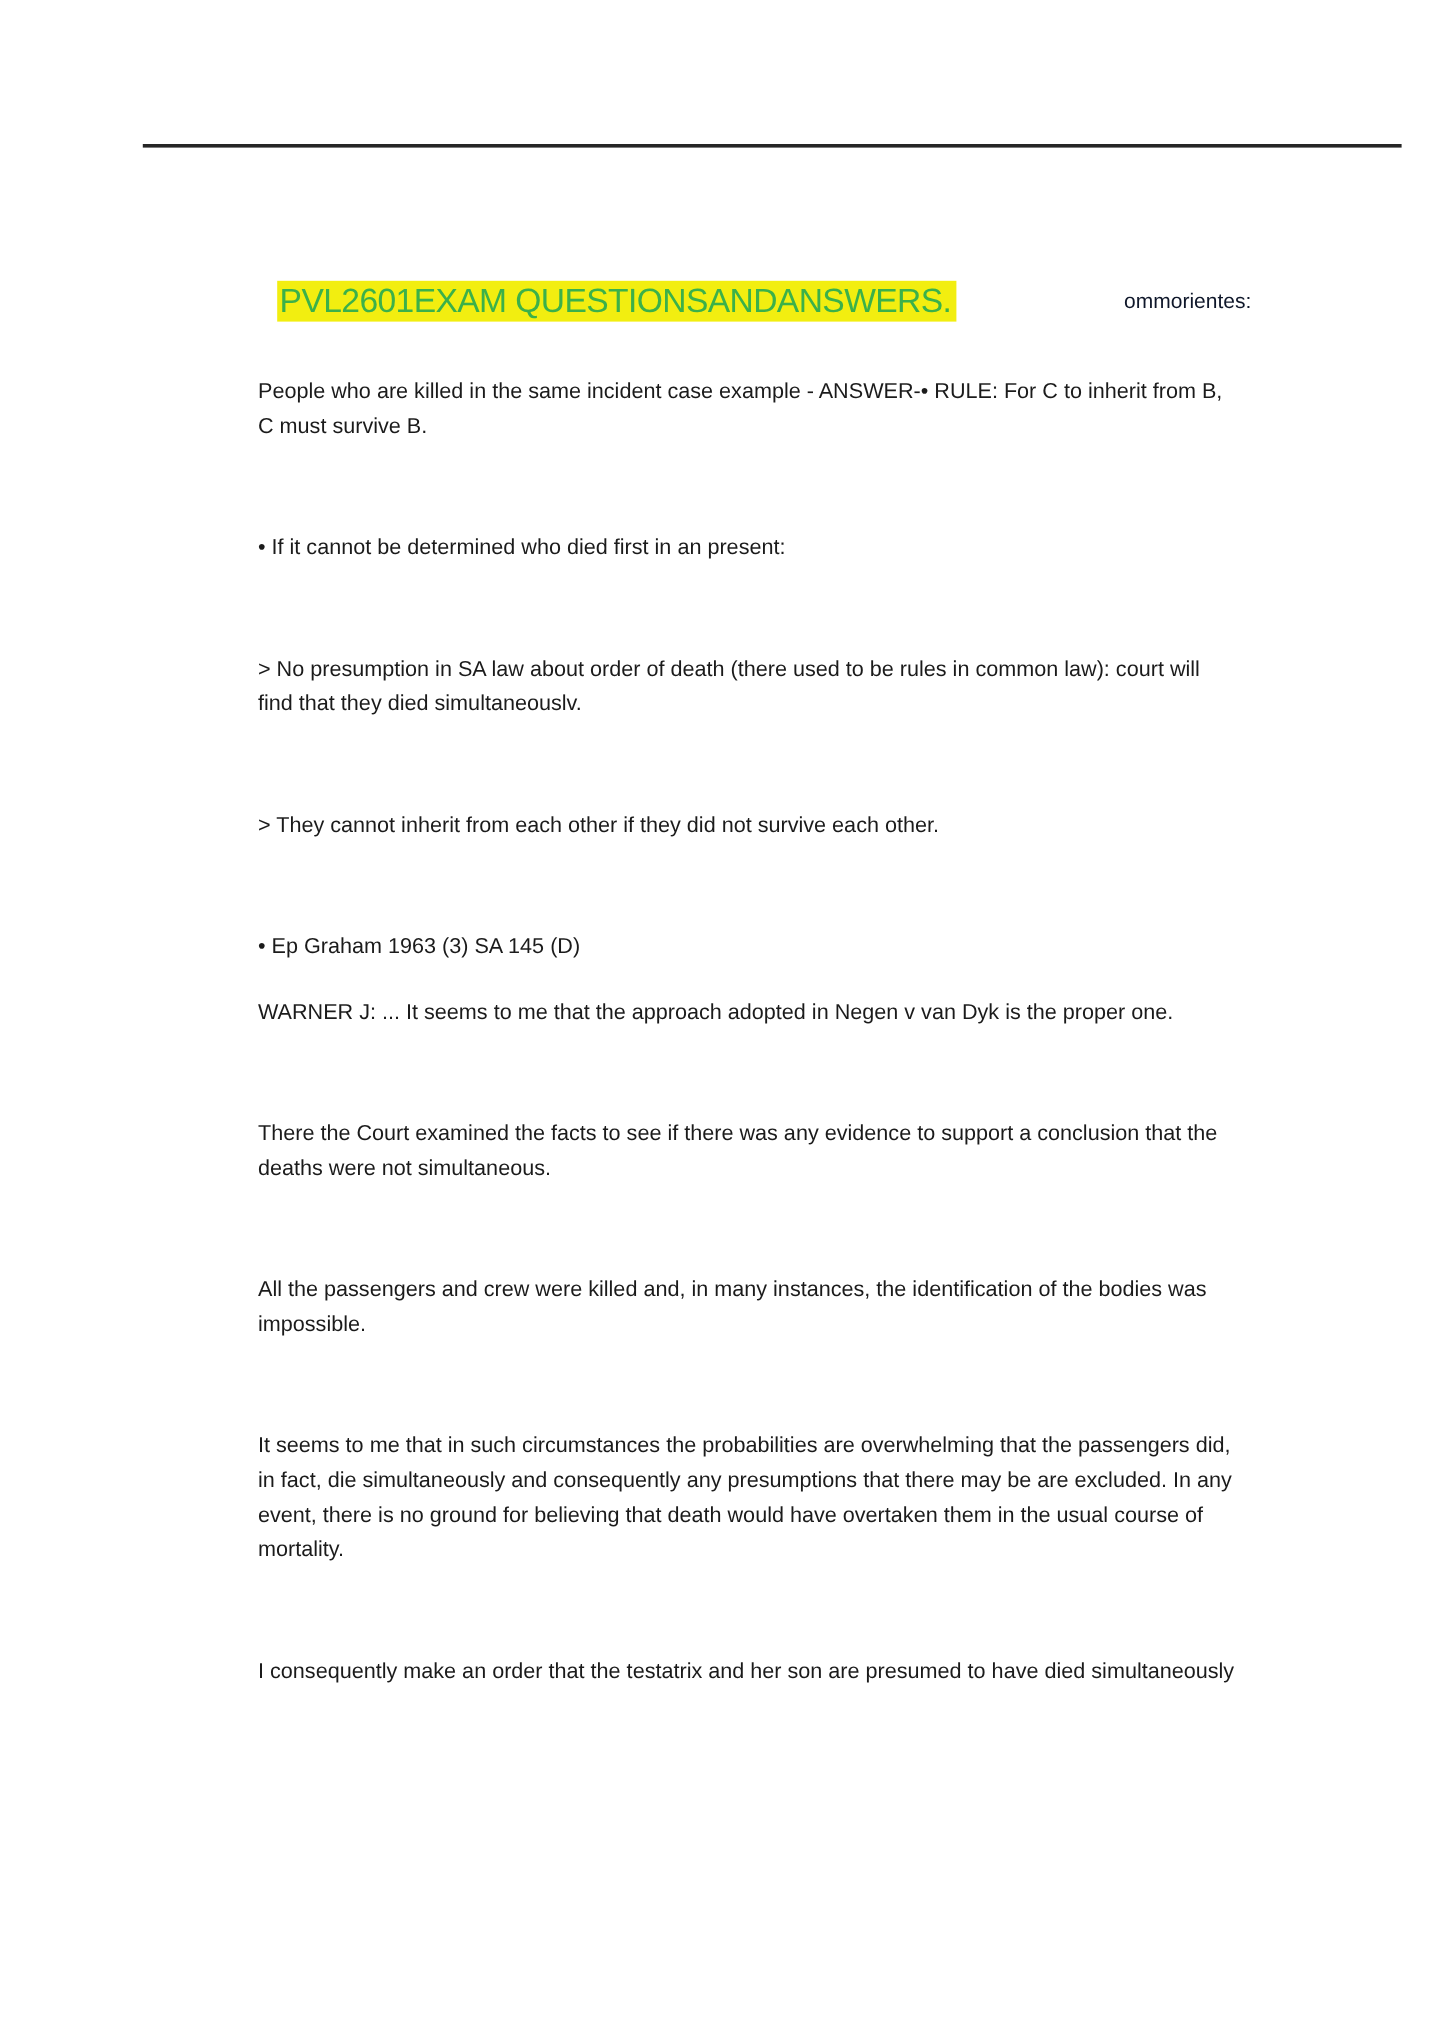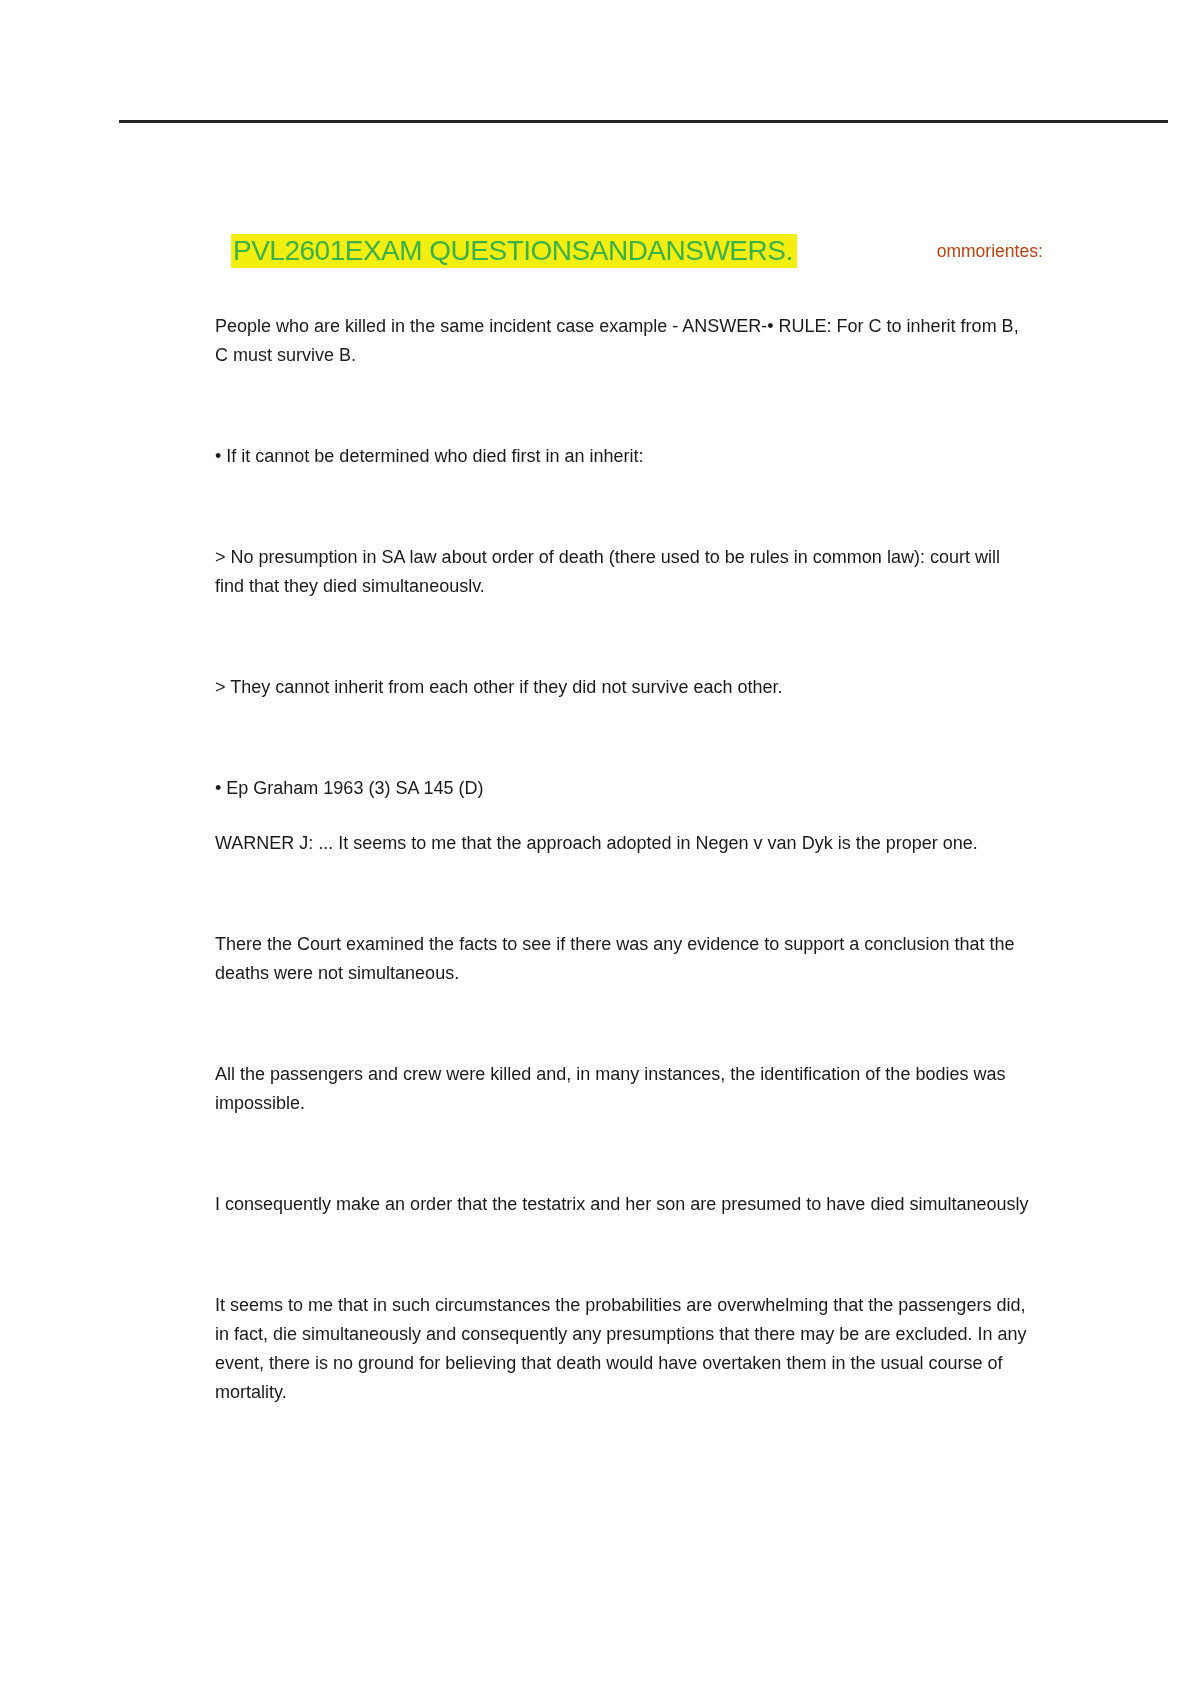--- a/index.html
+++ b/index.html
@@ -35,21 +35,21 @@
   .title-highlight {
     display: inline-block;
     font-size: 28px;
     line-height: 34px;
     font-weight: 400;
     padding: 0 4px 0 2px;
     letter-spacing: -0.5px;
   }
   .title-side {
     font-size: 17.5px;
-    color: #c2410c;
+    color: #0f172a;
     margin-left: 124px;
   }
   .body-text p {
     font-size: 18px;
     line-height: 29px;
     color: #1b1b1b;
     margin: 0;
   }
   .gap-first { margin-top: 28px !important; }
   .gap-l { margin-top: 72px !important; }
@@ -64,28 +64,28 @@
 
   <div class="content">
 
     <div class="title-row">
       <span class="title-highlight" style="background-color: rgb(242, 238, 16); color: rgb(59, 177, 74);">PVL2601EXAM QUESTIONSANDANSWERS.</span>
       <span class="title-side">ommorientes:</span>
     </div>
 
     <div class="body-text">
       <p class="gap-first">People who are killed in the same incident case example - ANSWER-• RULE: For C to inherit from B, C must survive B.</p>
-      <p class="gap-l">• If it cannot be determined who died first in an inherit:</p>
+      <p class="gap-l">• If it cannot be determined who died first in an present:</p>
       <p class="gap-l">&gt; No presumption in SA law about order of death (there used to be rules in common law): court will find that they died simultaneouslv.</p>
       <p class="gap-l">&gt; They cannot inherit from each other if they did not survive each other.</p>
       <p class="gap-l">• Ep Graham 1963 (3) SA 145 (D)</p>
       <p class="gap-n">WARNER J: ... It seems to me that the approach adopted in Negen v van Dyk is the proper one.</p>
       <p class="gap-l">There the Court examined the facts to see if there was any evidence to support a conclusion that the deaths were not simultaneous.</p>
       <p class="gap-l">All the passengers and crew were killed and, in many instances, the identification of the bodies was impossible.</p>
+      <p class="gap-l">It seems to me that in such circumstances the probabilities are overwhelming that the passengers did, in fact, die simultaneously and consequently any presumptions that there may be are excluded. In any event, there is no ground for believing that death would have overtaken them in the usual course of mortality.</p>
       <p class="gap-l">I consequently make an order that the testatrix and her son are presumed to have died simultaneously</p>
-      <p class="gap-l">It seems to me that in such circumstances the probabilities are overwhelming that the passengers did, in fact, die simultaneously and consequently any presumptions that there may be are excluded. In any event, there is no ground for believing that death would have overtaken them in the usual course of mortality.</p>
     </div>
 
   </div>
 
   <div class="rule rule-bottom"></div>
 
 </div>
 
 </body></html>

